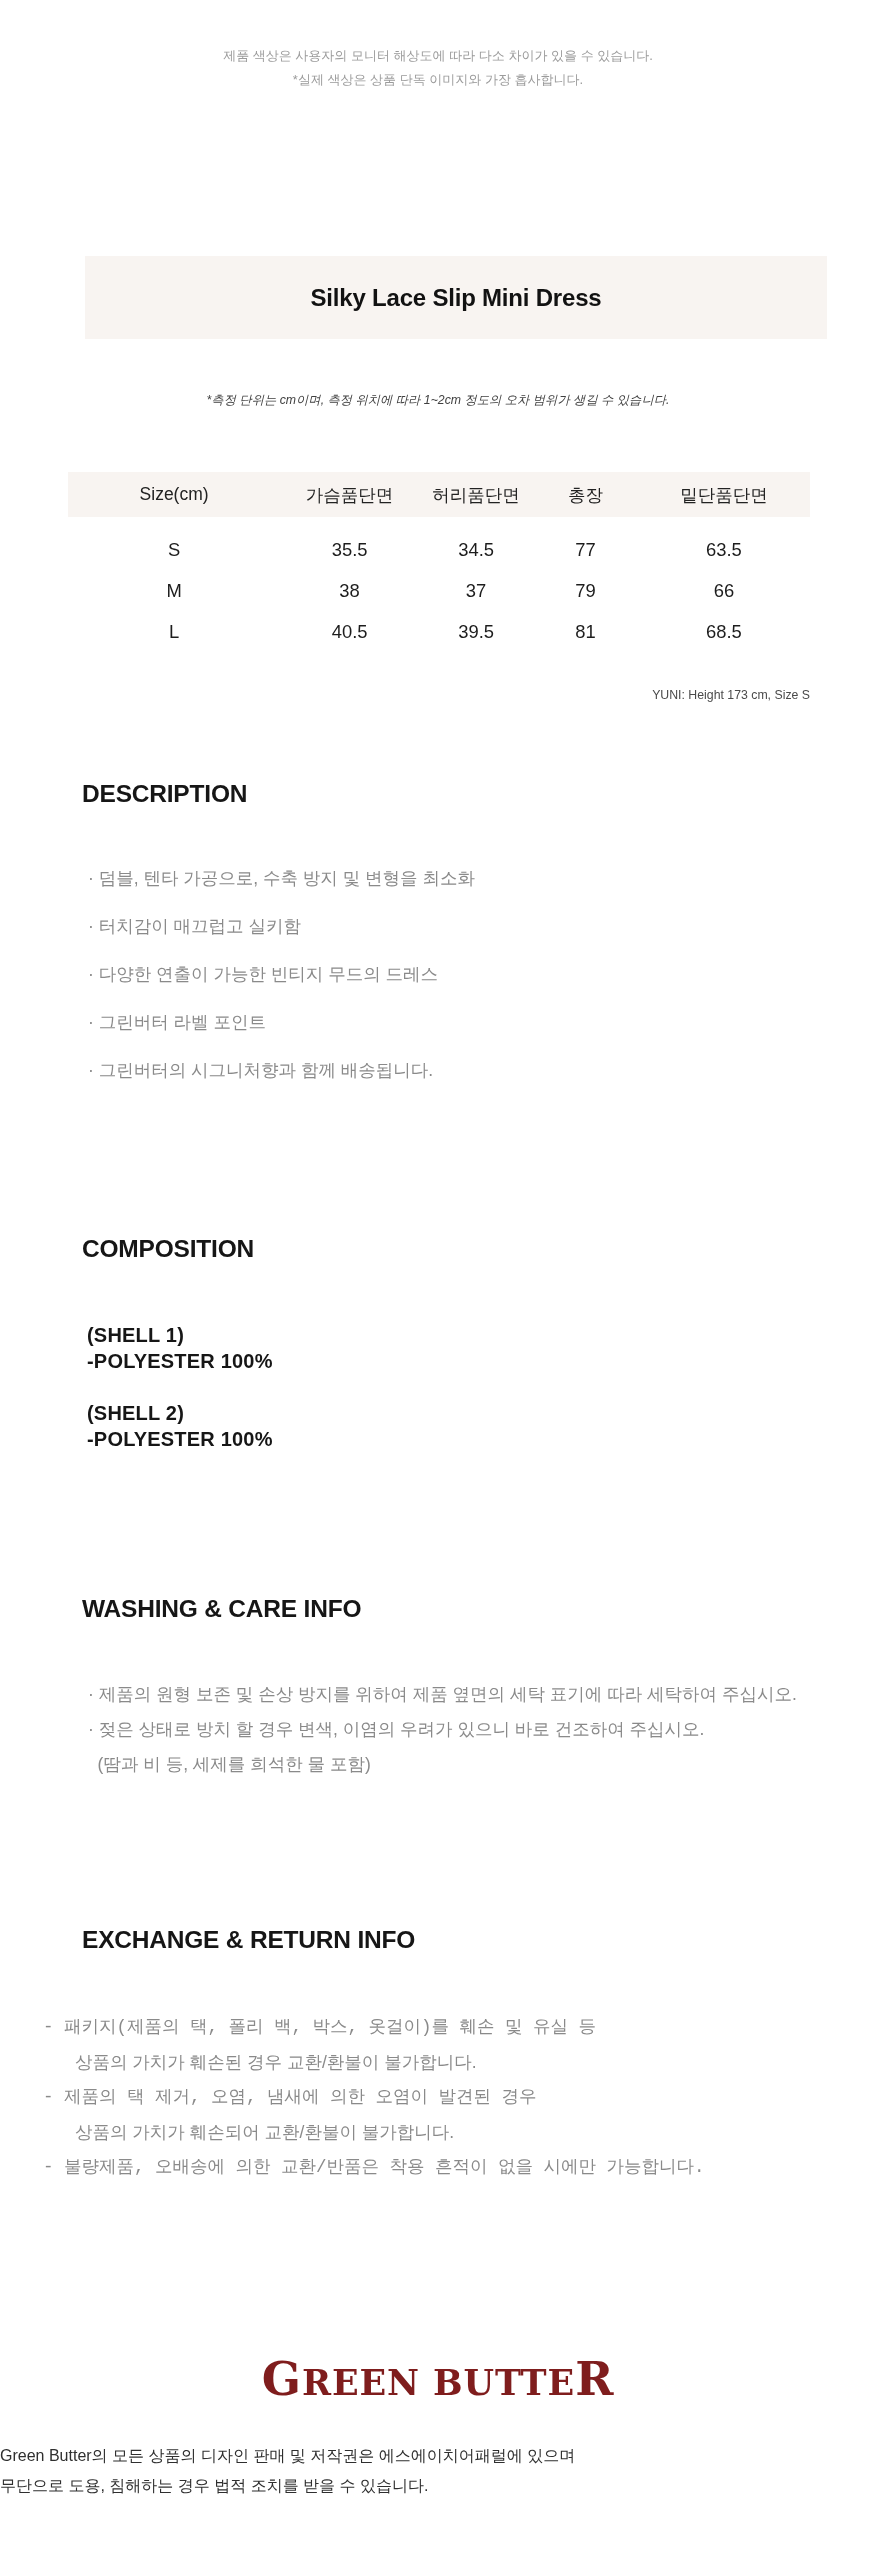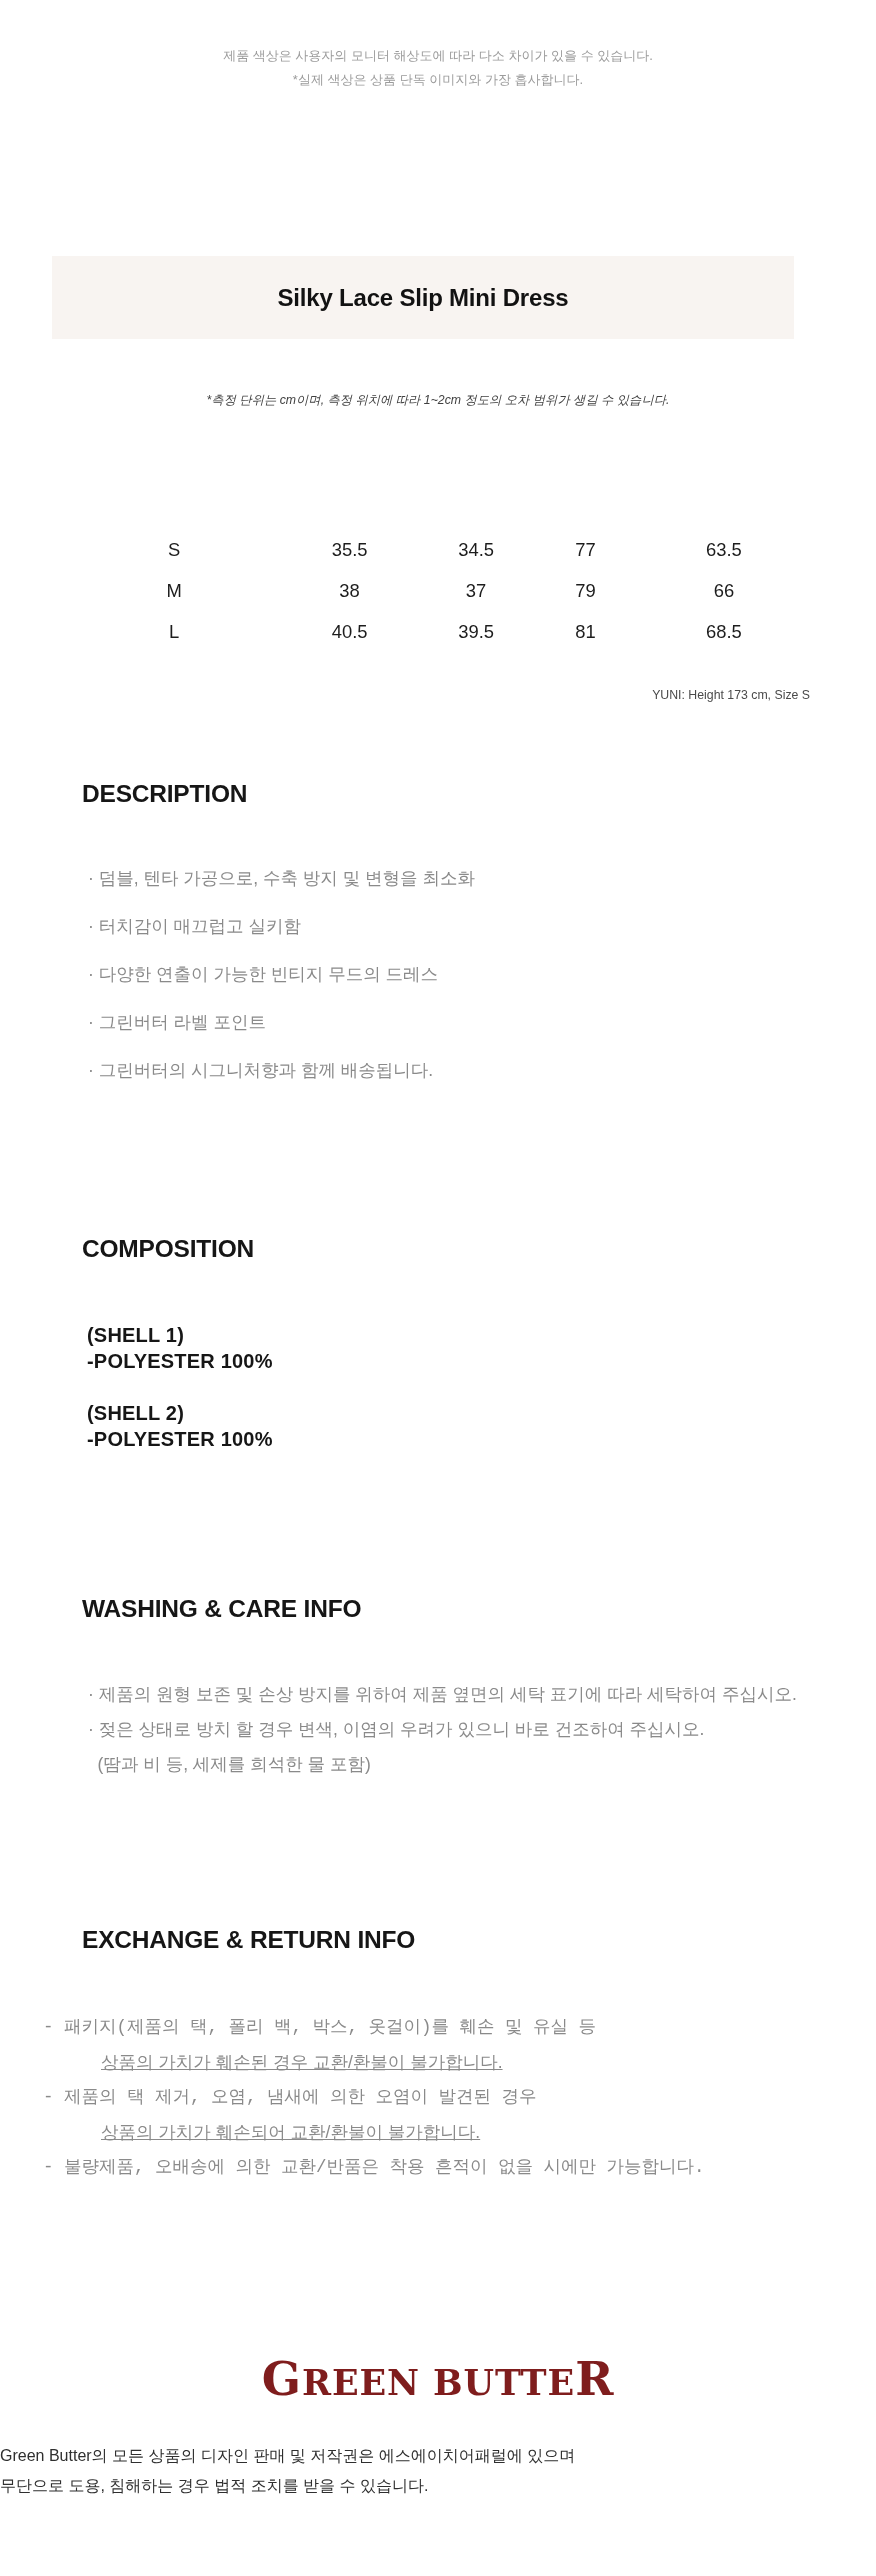--- a/index.html
+++ b/index.html
@@ -16,21 +16,21 @@
   
   .notice {
     top: 44px; left: 0; width: 876px;
     text-align: center;
     font-size: 13px; line-height: 24px;
     color: #9b9b9b;
   }
 
   
   .banner {
-    top: 256px; left: 52px; width: 742px; height: 83px;
+    top: 256px; left: 85px; width: 742px; height: 83px;
     background: #f8f4f1;
   }
   .banner .title {
     width: 100%; line-height: 83px; text-align: center;
     font-size: 24px; font-weight: 700; color: #121212;
     letter-spacing: -0.2px;
   }
 
   
   .size-note {
@@ -87,21 +87,21 @@
 
   
   .wash-list { top: 1677px; left: 88px; width: 771px; }
   .wash-list .line { height: 35px; line-height: 35px; font-size: 17.5px; color: #8a8a8a; }
   .wash-list .line.indent { padding-left: 9.6px; }
 
   
   .exch-list { top: 2010px; left: 0; width: 876px; }
   .exch-list .line { height: 35px; line-height: 35px; font-size: 17.5px; color: #8a8a8a; }
   .exch-list .line.dash { padding-left: 43px; font-family: Liberation Mono, monospace; }
-  .exch-list .line.cont { padding-left: 101px; text-decoration: underline; }
+  .exch-list .line.cont { padding-left: 75px; }
 
   
   .brand {
     top: 2349px; left: 0; width: 876px; height: 61px; line-height: 61px;
     text-align: center;
     font-family: "DejaVu Serif", serif;
     font-weight: 700; color: #7f1d1d;
     font-size: 35px; letter-spacing: 0.9px;
   }
   .brand .big { font-size: 46px; }
@@ -120,20 +120,27 @@
     <div>제품 색상은 사용자의 모니터 해상도에 따라 다소 차이가 있을 수 있습니다.</div>
     <div>*실제 색상은 상품 단독 이미지와 가장 흡사합니다.</div>
   </div>
 
   <div class="abs banner">
     <div class="title">Silky Lace Slip Mini Dress</div>
   </div>
 
   <div class="abs size-note">*측정 단위는 cm이며, 측정 위치에 따라 1~2cm 정도의 오차 범위가 생길 수 있습니다.</div>
 
+  <div class="abs tbl-grid tbl-header">
+    <div>Size(cm)</div>
+    <div>가슴품단면</div>
+    <div>허리품단면</div>
+    <div>총장</div>
+    <div>밑단품단면</div>
+  </div>
 
   <div class="abs tbl-rows">
     <div class="tbl-grid tbl-row">
       <div>S</div>
       <div>35.5</div>
       <div>34.5</div>
       <div>77</div>
       <div>63.5</div>
     </div>
     <div class="tbl-grid tbl-row">

